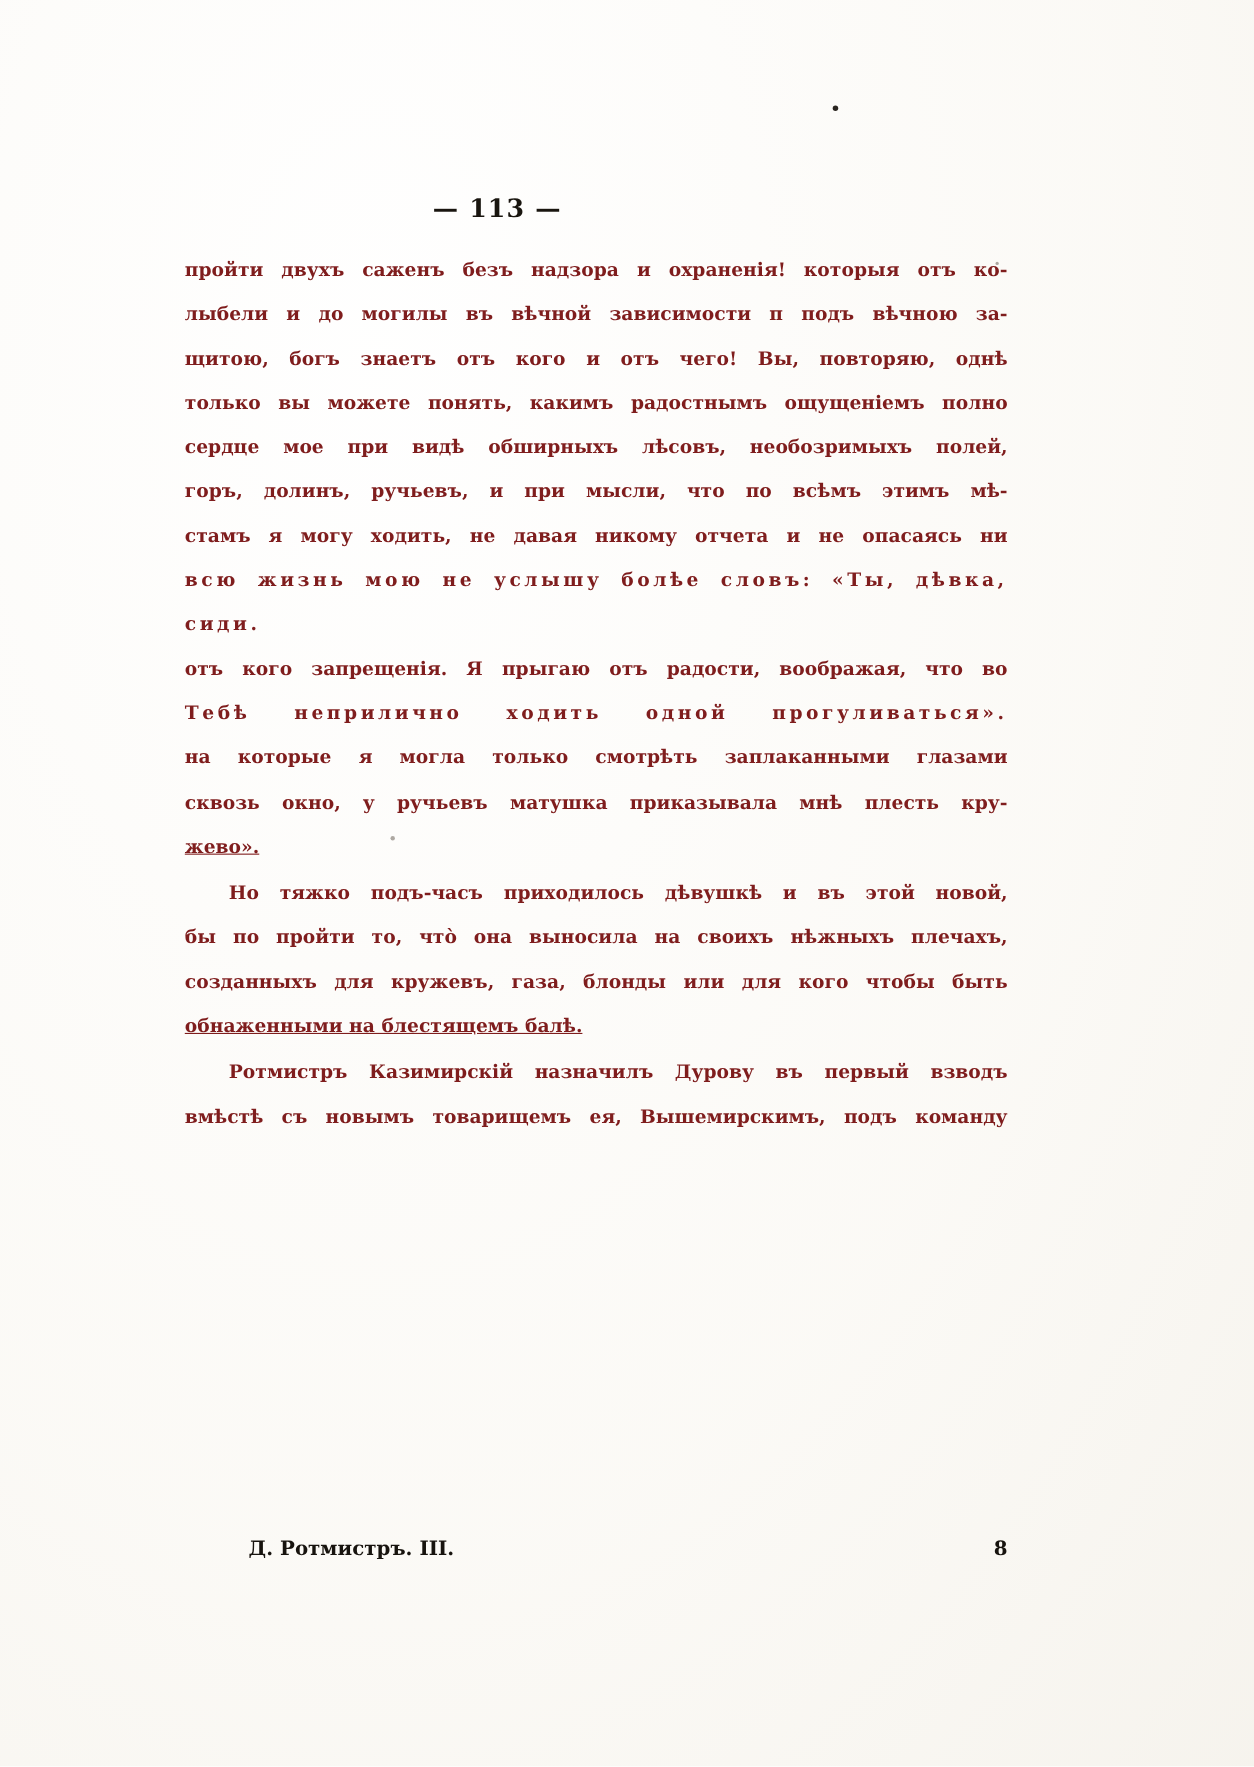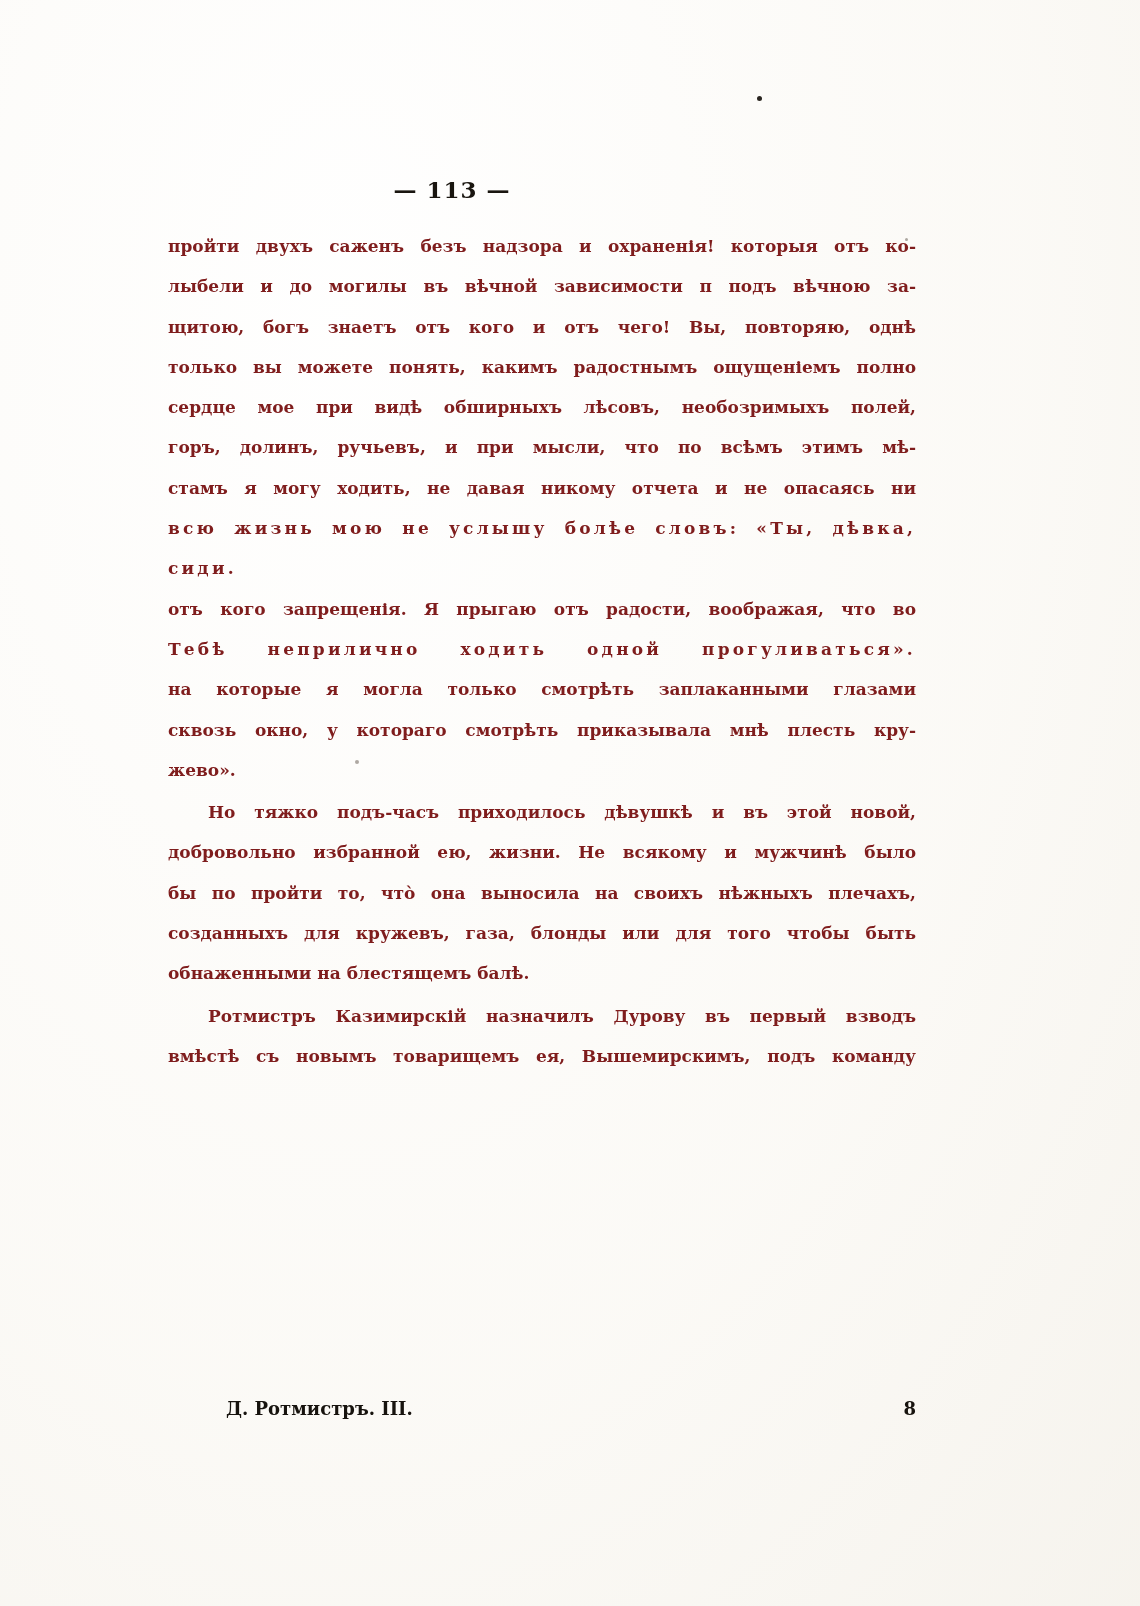--- a/index.html
+++ b/index.html
@@ -73,20 +73,21 @@
   }
   
   .para .ln.j {
     text-align: justify;
     text-align-last: justify;
     white-space: normal;
   }
   .para .ln.last {
     text-align: center;
     text-align-last: left;
+    text-decoration: underline;
   }
   .indent {
     display: inline-block;
     width: 40px;
   }
   .spaced {
     letter-spacing: 3.2px;
   }
   .footline {
     position: absolute;
@@ -134,28 +135,27 @@
         <span class="ln j">лыбели и до могилы въ вѣчной зависимости п подъ вѣчною за-</span>
         <span class="ln j">щитою, богъ знаетъ отъ кого и отъ чего! Вы, повторяю, однѣ</span>
         <span class="ln j">только вы можете понять, какимъ радостнымъ ощущеніемъ полно</span>
         <span class="ln j">сердце мое при видѣ обширныхъ лѣсовъ, необозримыхъ полей,</span>
         <span class="ln j">горъ, долинъ, ручьевъ, и при мысли, что по всѣмъ этимъ мѣ-</span>
         <span class="ln j">стамъ я могу ходить, не давая никому отчета и не опасаясь ни</span>
         <span class="ln j spaced">всю жизнь мою не услышу болѣе словъ: «Ты, дѣвка, сиди.</span>
         <span class="ln j">отъ кого запрещенія. Я прыгаю отъ радости, воображая, что во</span>
         <span class="ln j spaced">Тебѣ неприлично ходить одной прогуливаться».</span>
         <span class="ln j">на которые я могла только смотрѣть заплаканными глазами</span>
-        <span class="ln j">сквозь окно, у котораго смотрѣть приказывала мнѣ плесть кру-</span>
+        <span class="ln j">сквозь окно, у ручьевъ матушка приказывала мнѣ плесть кру-</span>
         <span class="ln j last">жево».</span>
       </p>
     <p class="para" id="p2">
         <span class="ln j"><span class="indent"></span>Но тяжко подъ-часъ приходилось дѣвушкѣ и въ этой новой,</span>
-        <span class="ln j">добровольно избранной ею, жизни. Не всякому и мужчинѣ было</span>
         <span class="ln j">бы по пройти то, чтò она выносила на своихъ нѣжныхъ плечахъ,</span>
-        <span class="ln j">созданныхъ для кружевъ, газа, блонды или для того чтобы быть</span>
+        <span class="ln j">созданныхъ для кружевъ, газа, блонды или для кого чтобы быть</span>
         <span class="ln j last">обнаженными на блестящемъ балѣ.</span>
       </p>
     <p class="para" id="p3">
         <span class="ln j"><span class="indent"></span>Ротмистръ Казимирскій назначилъ Дурову въ первый взводъ</span>
         <span class="ln j">вмѣстѣ съ новымъ товарищемъ ея, Вышемирскимъ, подъ команду</span>
       </p>
 
   </div>
 
   <div class="footline">

